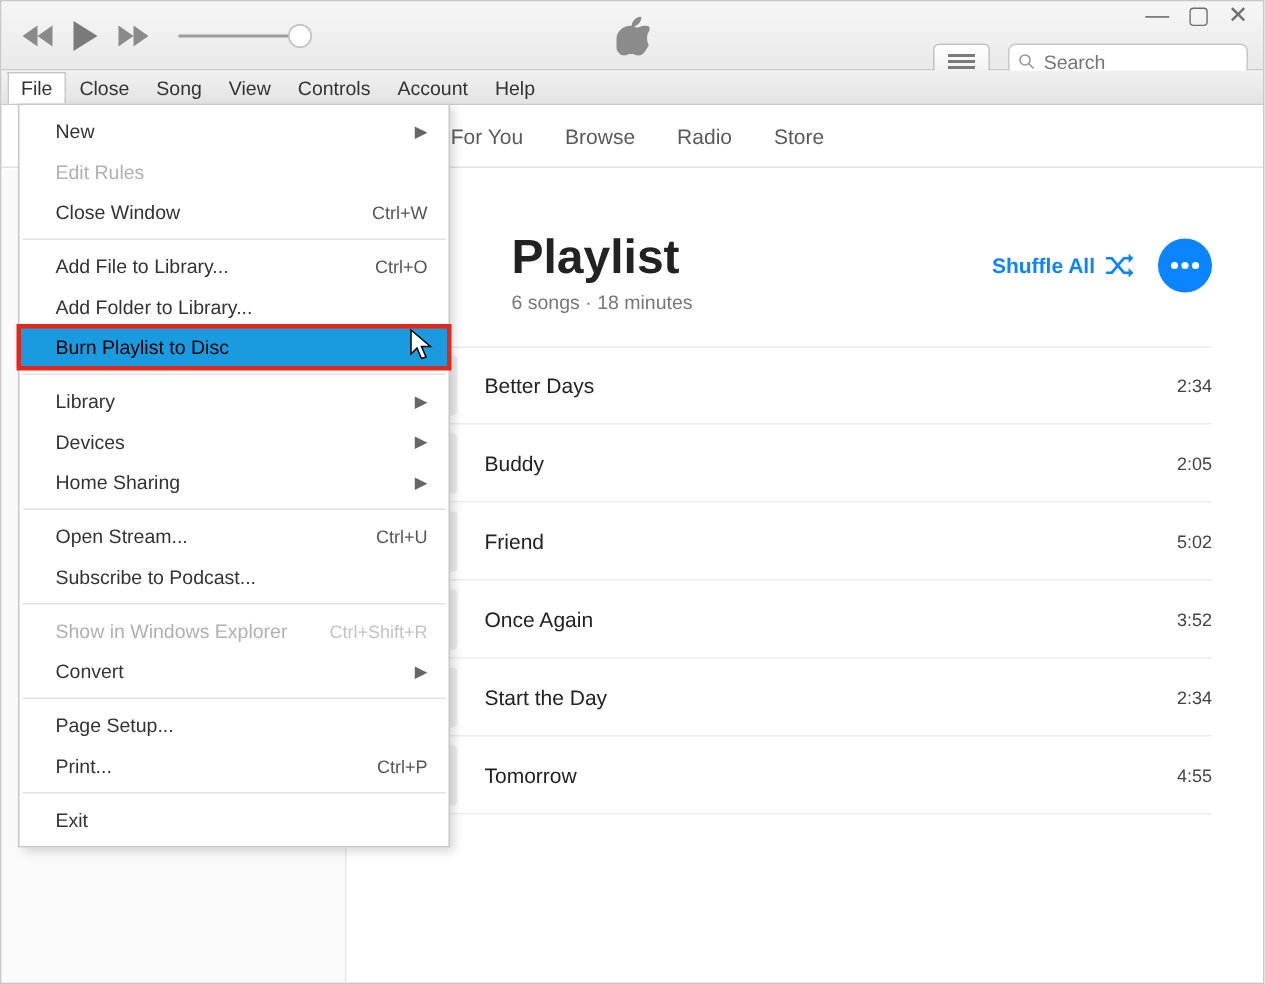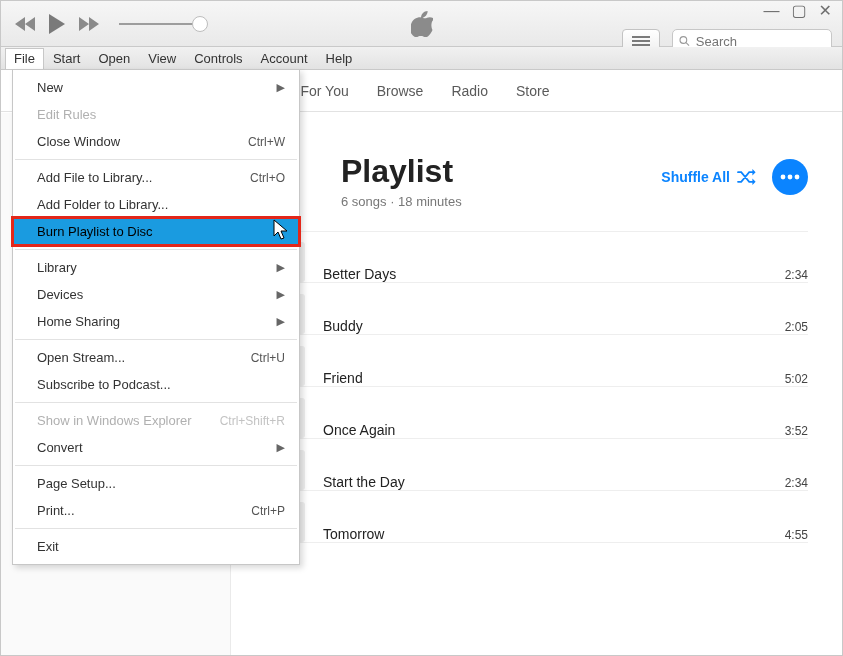--- a/index.html
+++ b/index.html
@@ -260,21 +260,21 @@
     color: #fff;
     display: inline-flex;
     align-items: center;
     justify-content: center;
   }
   .songs {
     padding: 0 34px 0 34px;
   }
   .songrow {
     display: flex;
-    align-items: flex-end;
+    align-items: center;
     gap: 18px;
     height: 52px;
     border-bottom: 1px solid #eee;
   }
   .songrow:first-child { border-top: 1px solid #eee; }
   .art {
     width: 40px;
     height: 40px;
     border-radius: 3px;
     background: #efefef;
@@ -356,22 +356,22 @@
           <circle cx="6.5" cy="6.5" r="5" fill="none" stroke="#9a9a9a" stroke-width="1.6"></circle>
           <line x1="10.5" y1="10.5" x2="15" y2="15" stroke="#9a9a9a" stroke-width="1.6"></line>
         </svg>
       <input type="text" placeholder="Search" style="">
     </div>
   </div>
 </div>
 
 <div class="menubar">
   <span class="menu-item active">File</span>
-  <span class="menu-item">Start</span>
-  <span class="menu-item">Open</span>
+  <span class="menu-item">Close</span>
+  <span class="menu-item">Song</span>
   <span class="menu-item">View</span>
   <span class="menu-item">Controls</span>
   <span class="menu-item">Account</span>
   <span class="menu-item">Help</span>
 </div>
 
 <div class="dropdown" id="dropdown">
     <div class="dd-item">
       <span>New</span>
       <span class="dd-chevron">▶</span>

